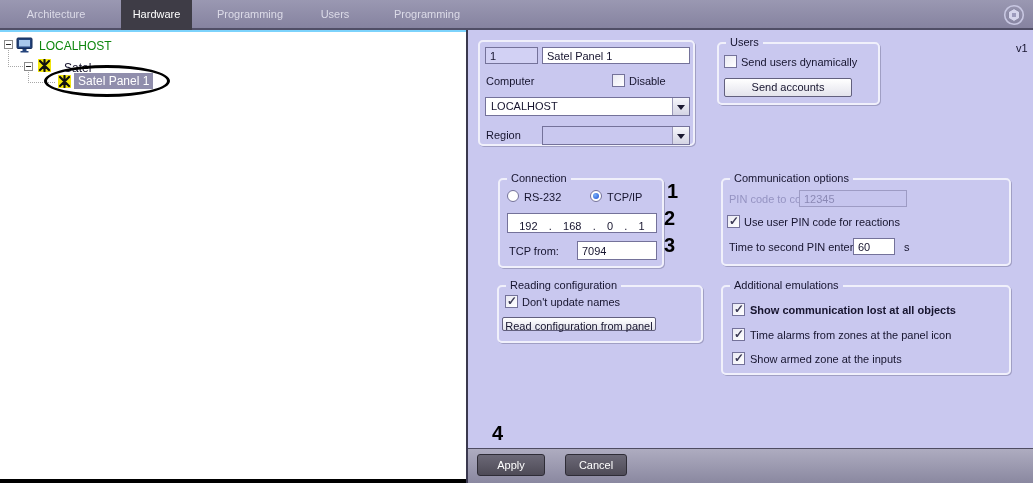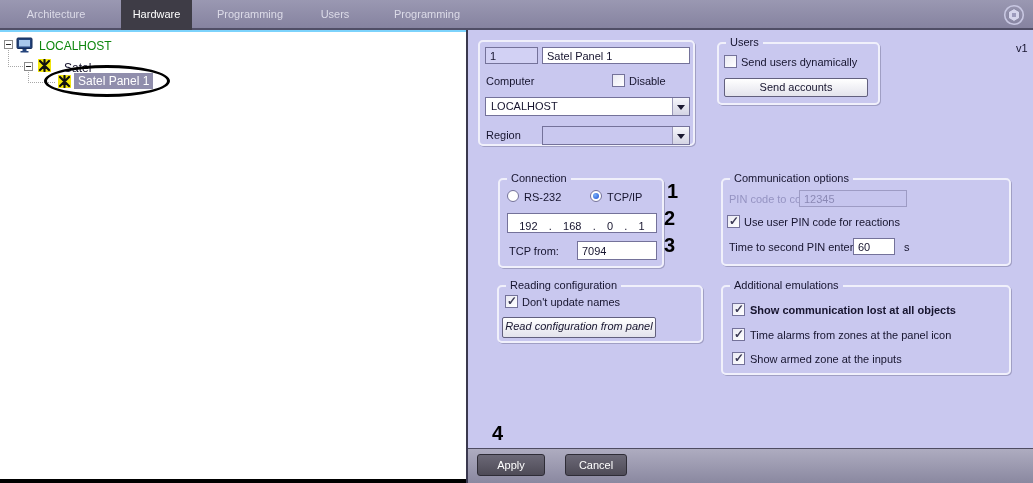--- a/index.html
+++ b/index.html
@@ -156,21 +156,21 @@
         <div class="dd">
             <i></i>
           </div>
       </div>
     </div>
 
     <div class="gb" style="left:249px;top:12px;width:163px;height:63px;">
       <div class="gb-title">Users</div>
       <div class="cb" style="left:5px;top:11px;"></div>
       <div class="lbl" style="left:22px;top:12px;">Send users dynamically</div>
-      <div class="btn3d" style="left:5px;top:34px;width:144px;height:19px;">Send accounts</div>
+      <div class="btn3d" style="left:5px;top:34px;width:128px;height:19px;">Send accounts</div>
     </div>
 
     <div class="gb" style="left:30px;top:148px;width:166px;height:90px;">
       <div class="gb-title">Connection</div>
       <div class="radio" style="left:7px;top:10px;"></div>
       <div class="lbl" style="left:24px;top:11px;">RS-232</div>
       <div class="radio sel" style="left:90px;top:10px;"></div>
       <div class="lbl" style="left:107px;top:11px;">TCP/IP</div>
       <div class="tfield ip-box" style="left:7px;top:33px;width:150px;height:20px;">
         <span>192</span>
@@ -197,21 +197,21 @@
       <div class="lbl" style="left:21px;top:36px;">Use user PIN code for reactions</div>
       <div class="lbl" style="left:6px;top:61px;">Time to second PIN enter:</div>
       <input class="tfield" style="left: 130px; top: 58px; width: 42px; height: 17px;" value="60">
       <div class="lbl" style="left:181px;top:61px;">s</div>
     </div>
 
     <div class="gb" style="left:29px;top:255px;width:206px;height:58px;">
       <div class="gb-title">Reading configuration</div>
       <div class="cb checked" style="left:6px;top:8px;"></div>
       <div class="lbl" style="left:23px;top:9px;">Don't update names</div>
-      <div class="btn3d" style="left:3px;top:30px;width:154px;height:21px;font-style:italic;">Read configuration from panel</div>
+      <div class="btn3d" style="left:3px;top:30px;width:154px;height:14px;">Read configuration from panel</div>
     </div>
 
     <div class="gb" style="left:253px;top:255px;width:290px;height:90px;">
       <div class="gb-title">Additional emulations</div>
       <div class="cb checked" style="left:9px;top:16px;"></div>
       <div class="lbl" style="left:27px;top:17px;font-weight:bold;">Show communication lost at all objects</div>
       <div class="cb checked" style="left:9px;top:41px;"></div>
       <div class="lbl" style="left:27px;top:42px;">Time alarms from zones at the panel icon</div>
       <div class="cb checked" style="left:9px;top:65px;"></div>
       <div class="lbl" style="left:27px;top:66px;">Show armed zone at the inputs</div>

